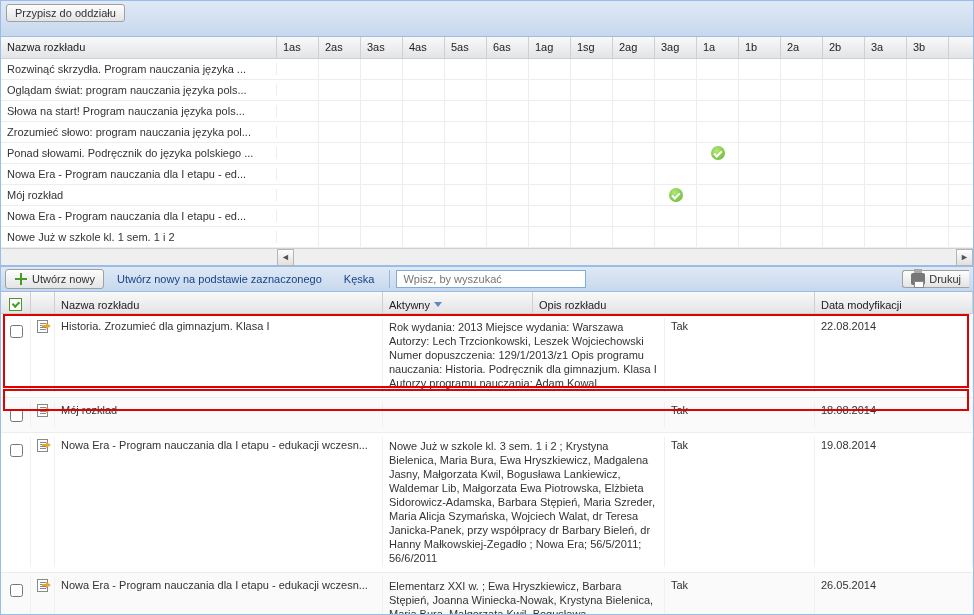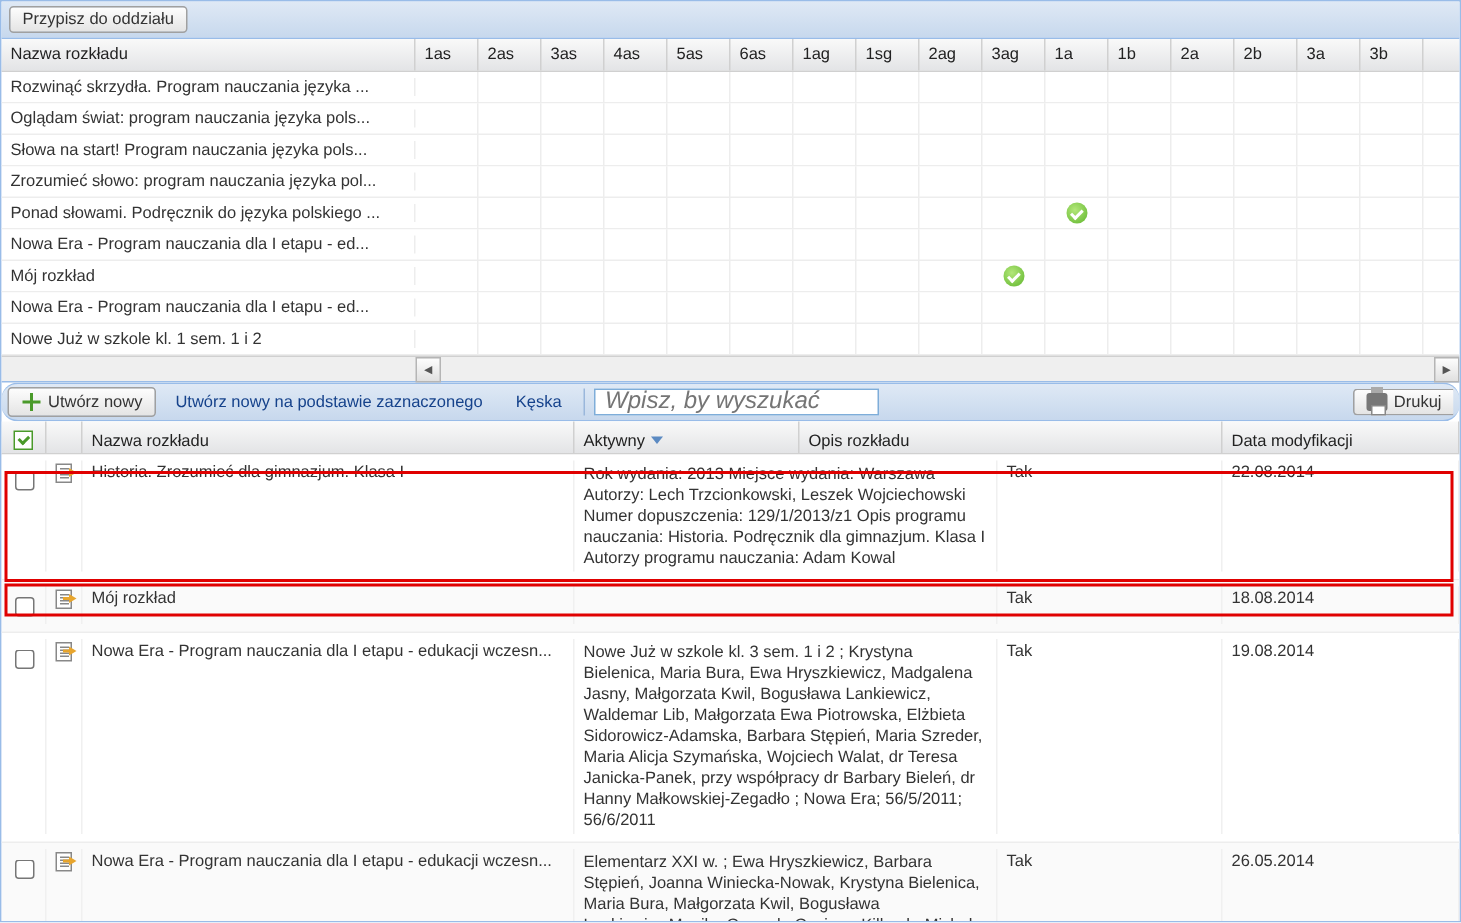--- a/index.html
+++ b/index.html
@@ -4,21 +4,21 @@
 <style>
   * { box-sizing: border-box; }
   html, body { margin:0; padding:0; font-family: Tahoma, Arial, sans-serif; font-size:11px; color:#333; background:#fff; }
   .container { width:974px; height:615px; border:1px solid #99bce8; overflow:hidden; position:relative; }
 
   .top-toolbar { background:linear-gradient(#dfe9f5,#c7d8ed); border-bottom:1px solid #99bce8; padding:3px 5px 1px 5px; }
   .ext-btn {
     display:inline-flex; align-items:center; gap:4px;
     background:linear-gradient(#fdfdfd,#e4e4e4); border:1px solid #a0a0a0; border-radius:3px;
     padding:2px 8px; cursor:pointer; font-size:11px; color:#333;
-    margin-bottom:2px;
+    margin-bottom:13px;
   }
 
   .grid1 {
     border-bottom:1px solid #99bce8;
   }
   .grid1-header { display:flex; background:linear-gradient(#f9f9f9,#e3e4e6); border-bottom:1px solid #d0d0d0; height:22px; }
   .grid1-header .colh {
     border-right:1px solid #d0d0d0; padding:4px 6px 0 6px; font-size:11px; color:#222;
     white-space:nowrap; overflow:hidden;
   }
@@ -32,25 +32,25 @@
 
   .tick { display:inline-block; width:14px; height:14px; border-radius:7px; background:radial-gradient(circle at 40% 35%, #b3e77a, #5fb52c); position:relative; margin-top:3px;}
   .tick::after { content:""; position:absolute; left:3px; top:6px; width:3px; height:6px; border:solid white; border-width:0 2px 2px 0; transform:rotate(45deg) translate(-1px,-3px);}
 
   .hscroll-strip { height:17px; background:#efefef; border-top:1px solid #d0d0d0; position:relative; }
   .hscroll-left, .hscroll-right { position:absolute; top:0; width:17px; height:17px; background:linear-gradient(#fdfdfd,#e0e0e0); border:1px solid #b5b5b5; }
   .hscroll-left { left:276px; }
   .hscroll-right { right:0; }
   .hs-arrow { font-size:9px; color:#555; display:block; text-align:center; line-height:14px; }
 
-  .mid-toolbar { background:linear-gradient(#dfe9f5,#c7d8ed); border-top:1px solid #99bce8; border-bottom:1px solid #99bce8; padding:2px 4px; display:flex; align-items:center; gap:4px;border-radius:11px; }
+  .mid-toolbar { background:linear-gradient(#dfe9f5,#c7d8ed); border-top:1px solid #99bce8; border-bottom:1px solid #99bce8; padding:2px 4px; display:flex; align-items:center; gap:4px; }
   .mid-toolbar .ext-btn { margin-bottom:0; }
   .plain-btn { background:transparent; border:1px solid transparent; border-radius:3px; padding:2px 8px; cursor:pointer; font-size:11px; color:#15428b; }
   .sep { width:1px; height:18px; background:#9ab7db; margin:0 2px; }
-  .search-input { border:1px solid #7eadd9; background:#fff; padding:2px 6px; font-size:16px; color:#555; width:190px; height:18px; font-style:italic; }
+  .search-input { border:1px solid #7eadd9; background:#fff; padding:2px 6px; font-size:11px; color:#555; width:190px; height:18px; }
   .spacer { flex:1; }
 
   .plus-icon { width:14px; height:14px; position:relative; }
   .plus-icon::before, .plus-icon::after { content:""; position:absolute; background:#4a9a2a; }
   .plus-icon::before { left:6px; top:1px; width:2px; height:12px; }
   .plus-icon::after { top:6px; left:1px; height:2px; width:12px; }
 
   .print-icon { width:14px; height:12px; background:#777; position:relative; border-radius:2px; }
   .print-icon::before { content:""; position:absolute; top:-4px; left:3px; width:8px; height:4px; background:#aaa; }
   .print-icon::after { content:""; position:absolute; bottom:-3px; left:3px; width:8px; height:5px; background:#fff; border:1px solid #888; }

